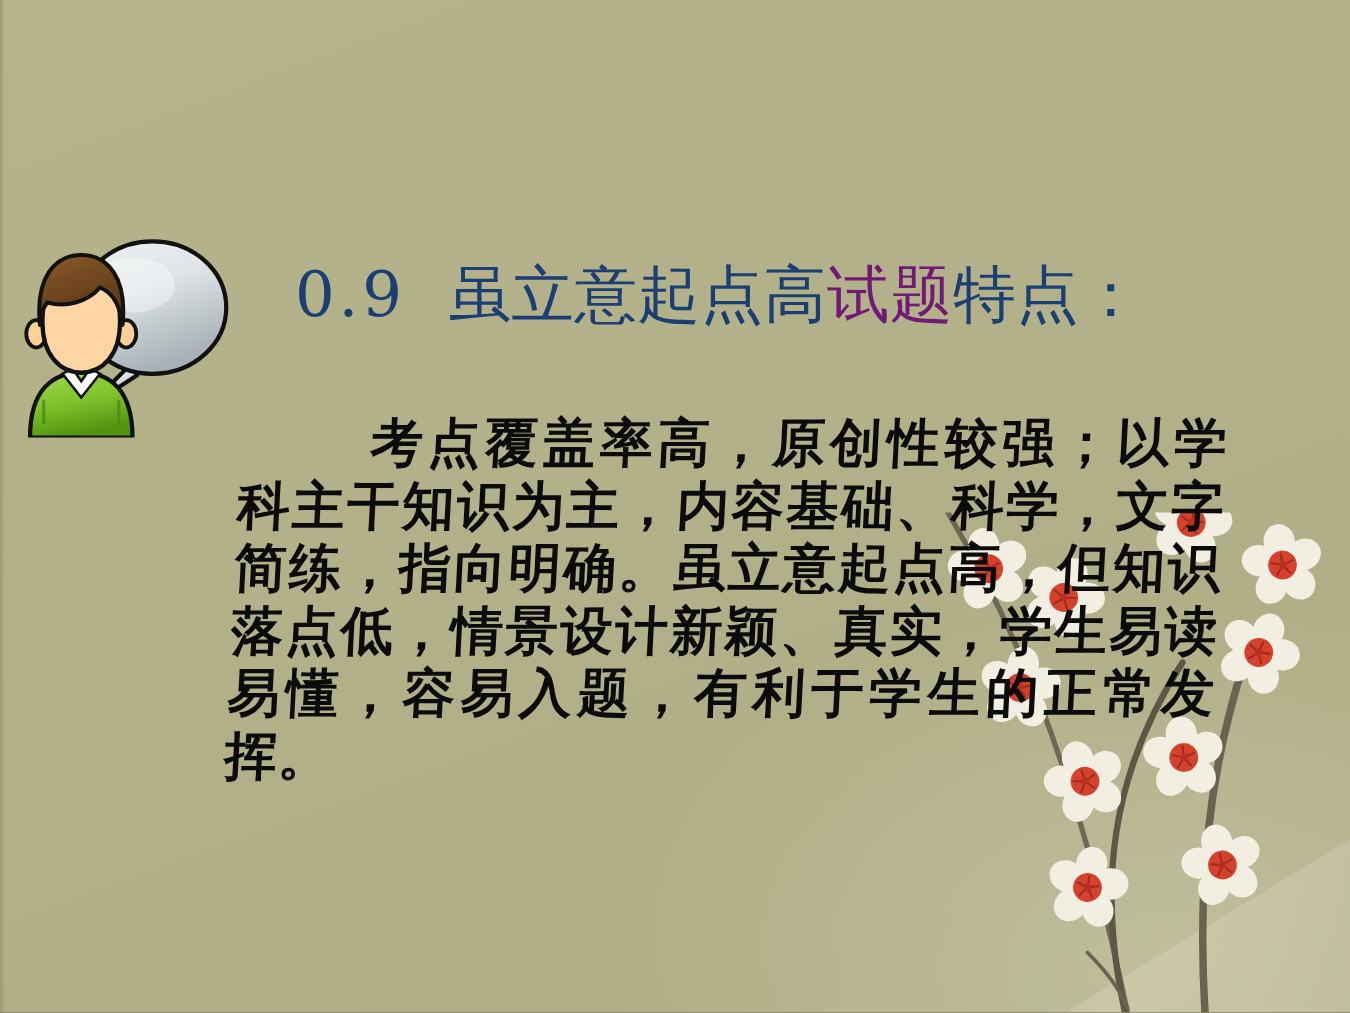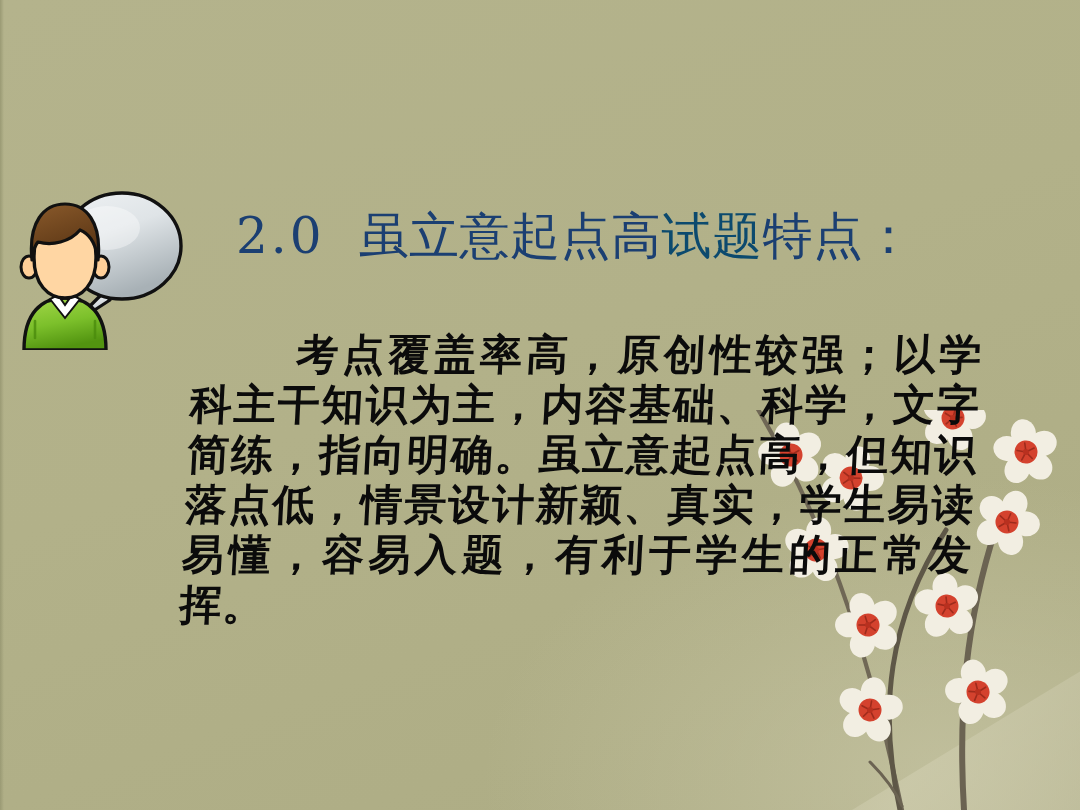--- a/index.html
+++ b/index.html
@@ -68,21 +68,21 @@
     font-size: 50px;
     line-height: 1.15;
     color: #1b3f72;
     letter-spacing: 0.5px;
   }
   .title .num {
     font-family: "DejaVu Serif", "Liberation Serif", serif;
     letter-spacing: 3px;
   }
   .title .gap { display: inline-block; width: 34px; }
-  .title .hl { color: #0c4a6e; }
+  .title .hl { color: #701a75; }
 
   
   .body-text {
     position: absolute;
     left: 186px;
     top: 330px;
     width: 790px;
     font-family: "DejaVu Sans", "Liberation Sans", sans-serif;
     font-weight: 700;
     font-size: 42px;
@@ -188,18 +188,18 @@
       <ellipse cx="17" cy="95" rx="8" ry="11" fill="#ffcf98" stroke="#111" stroke-width="3"></ellipse>
       <ellipse cx="89" cy="95" rx="8" ry="11" fill="#ffcf98" stroke="#111" stroke-width="3"></ellipse>
 
       <path d="M 22 86 C 22 52 36 38 53 38 C 70 38 84 52 84 86 C 84 112 70 126 53 126 C 36 126 22 112 22 86 Z" fill="#ffd6a3" stroke="#111" stroke-width="3.4"></path>
 
       <path d="M 20 88 C 16 50 32 32 53 32 C 74 32 90 50 86 88 C 84 72 78 62 68 58 C 58 70 40 74 26 70 C 22 74 21 80 20 88 Z" fill="url(#hairGrad)" stroke="#111" stroke-width="3.2" stroke-linejoin="round"></path>
     </svg>
   </div>
 
   <div class="title">
-    <span class="num">2.0</span><span class="gap"></span><span>虽立意起点高</span><span class="hl">试题</span><span>特点：</span>
+    <span class="num">0.9</span><span class="gap"></span><span>虽立意起点高</span><span class="hl">试题</span><span>特点：</span>
   </div>
 
   <div class="body-text">考点覆盖率高，原创性较强；以学科主干知识为主，内容基础、科学，文字简练，指向明确。虽立意起点高，但知识落点低，情景设计新颖、真实，学生易读易懂，容易入题，有利于学生的正常发挥。</div>
 
 </div>
 
 </body></html>

